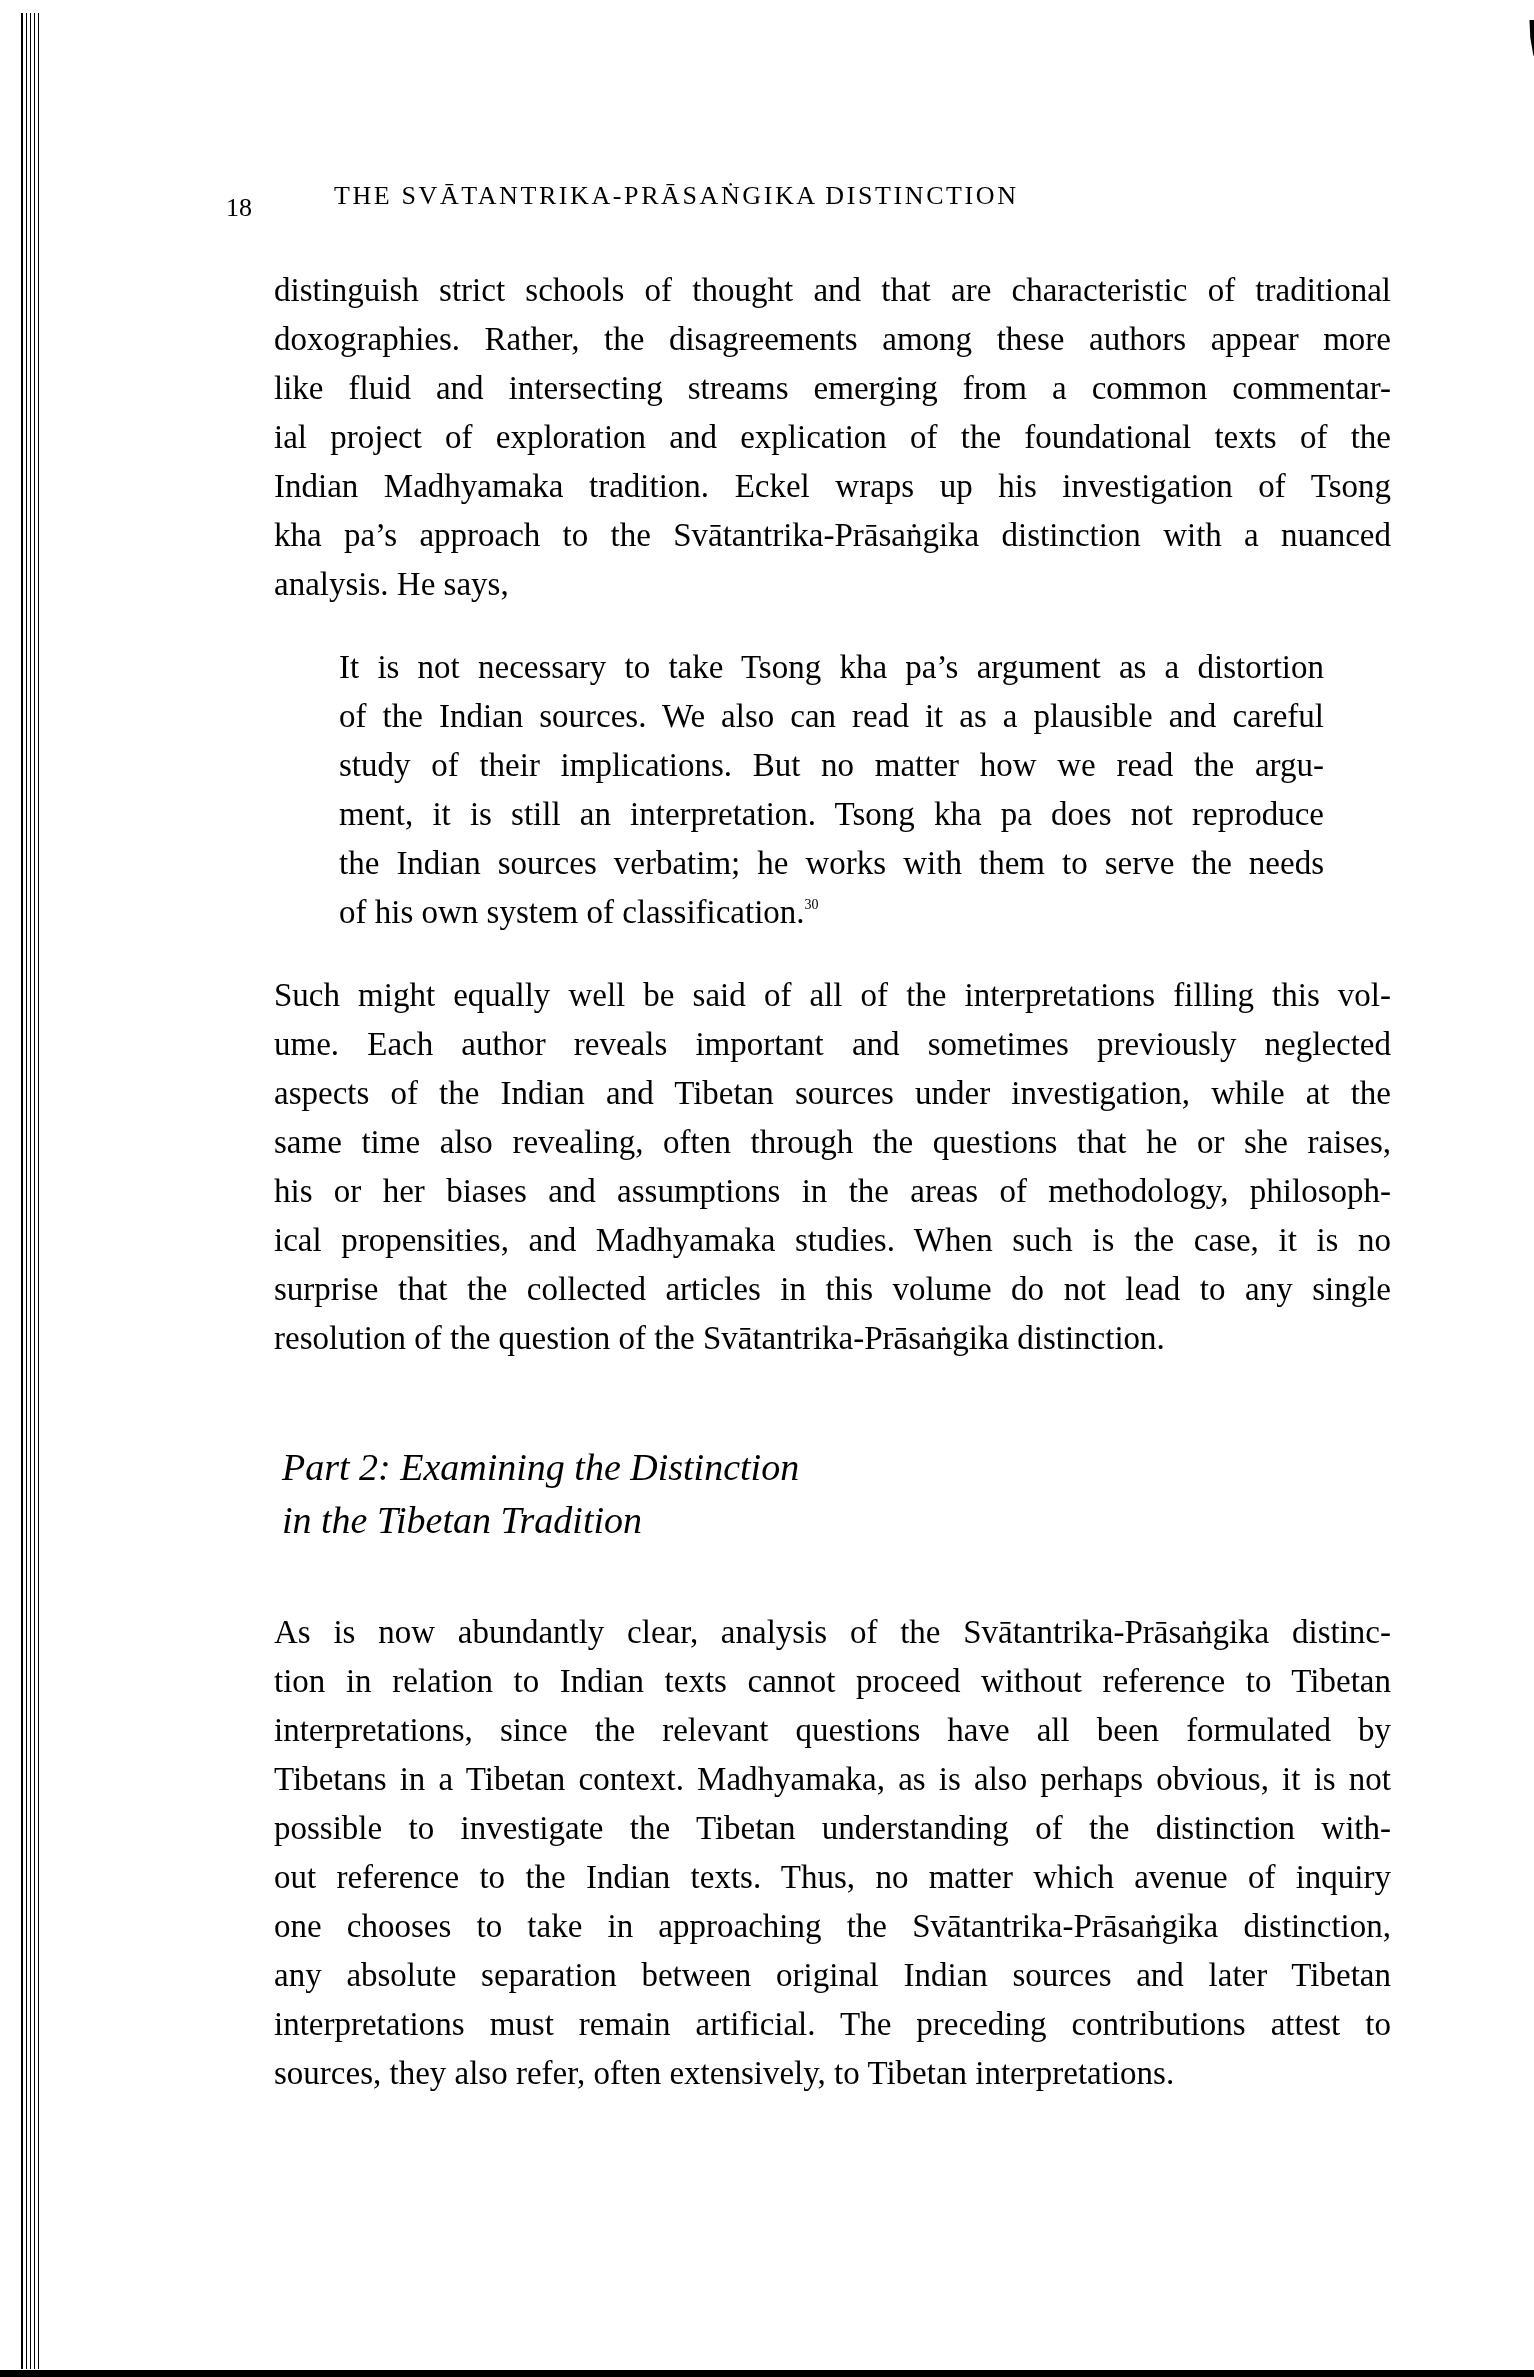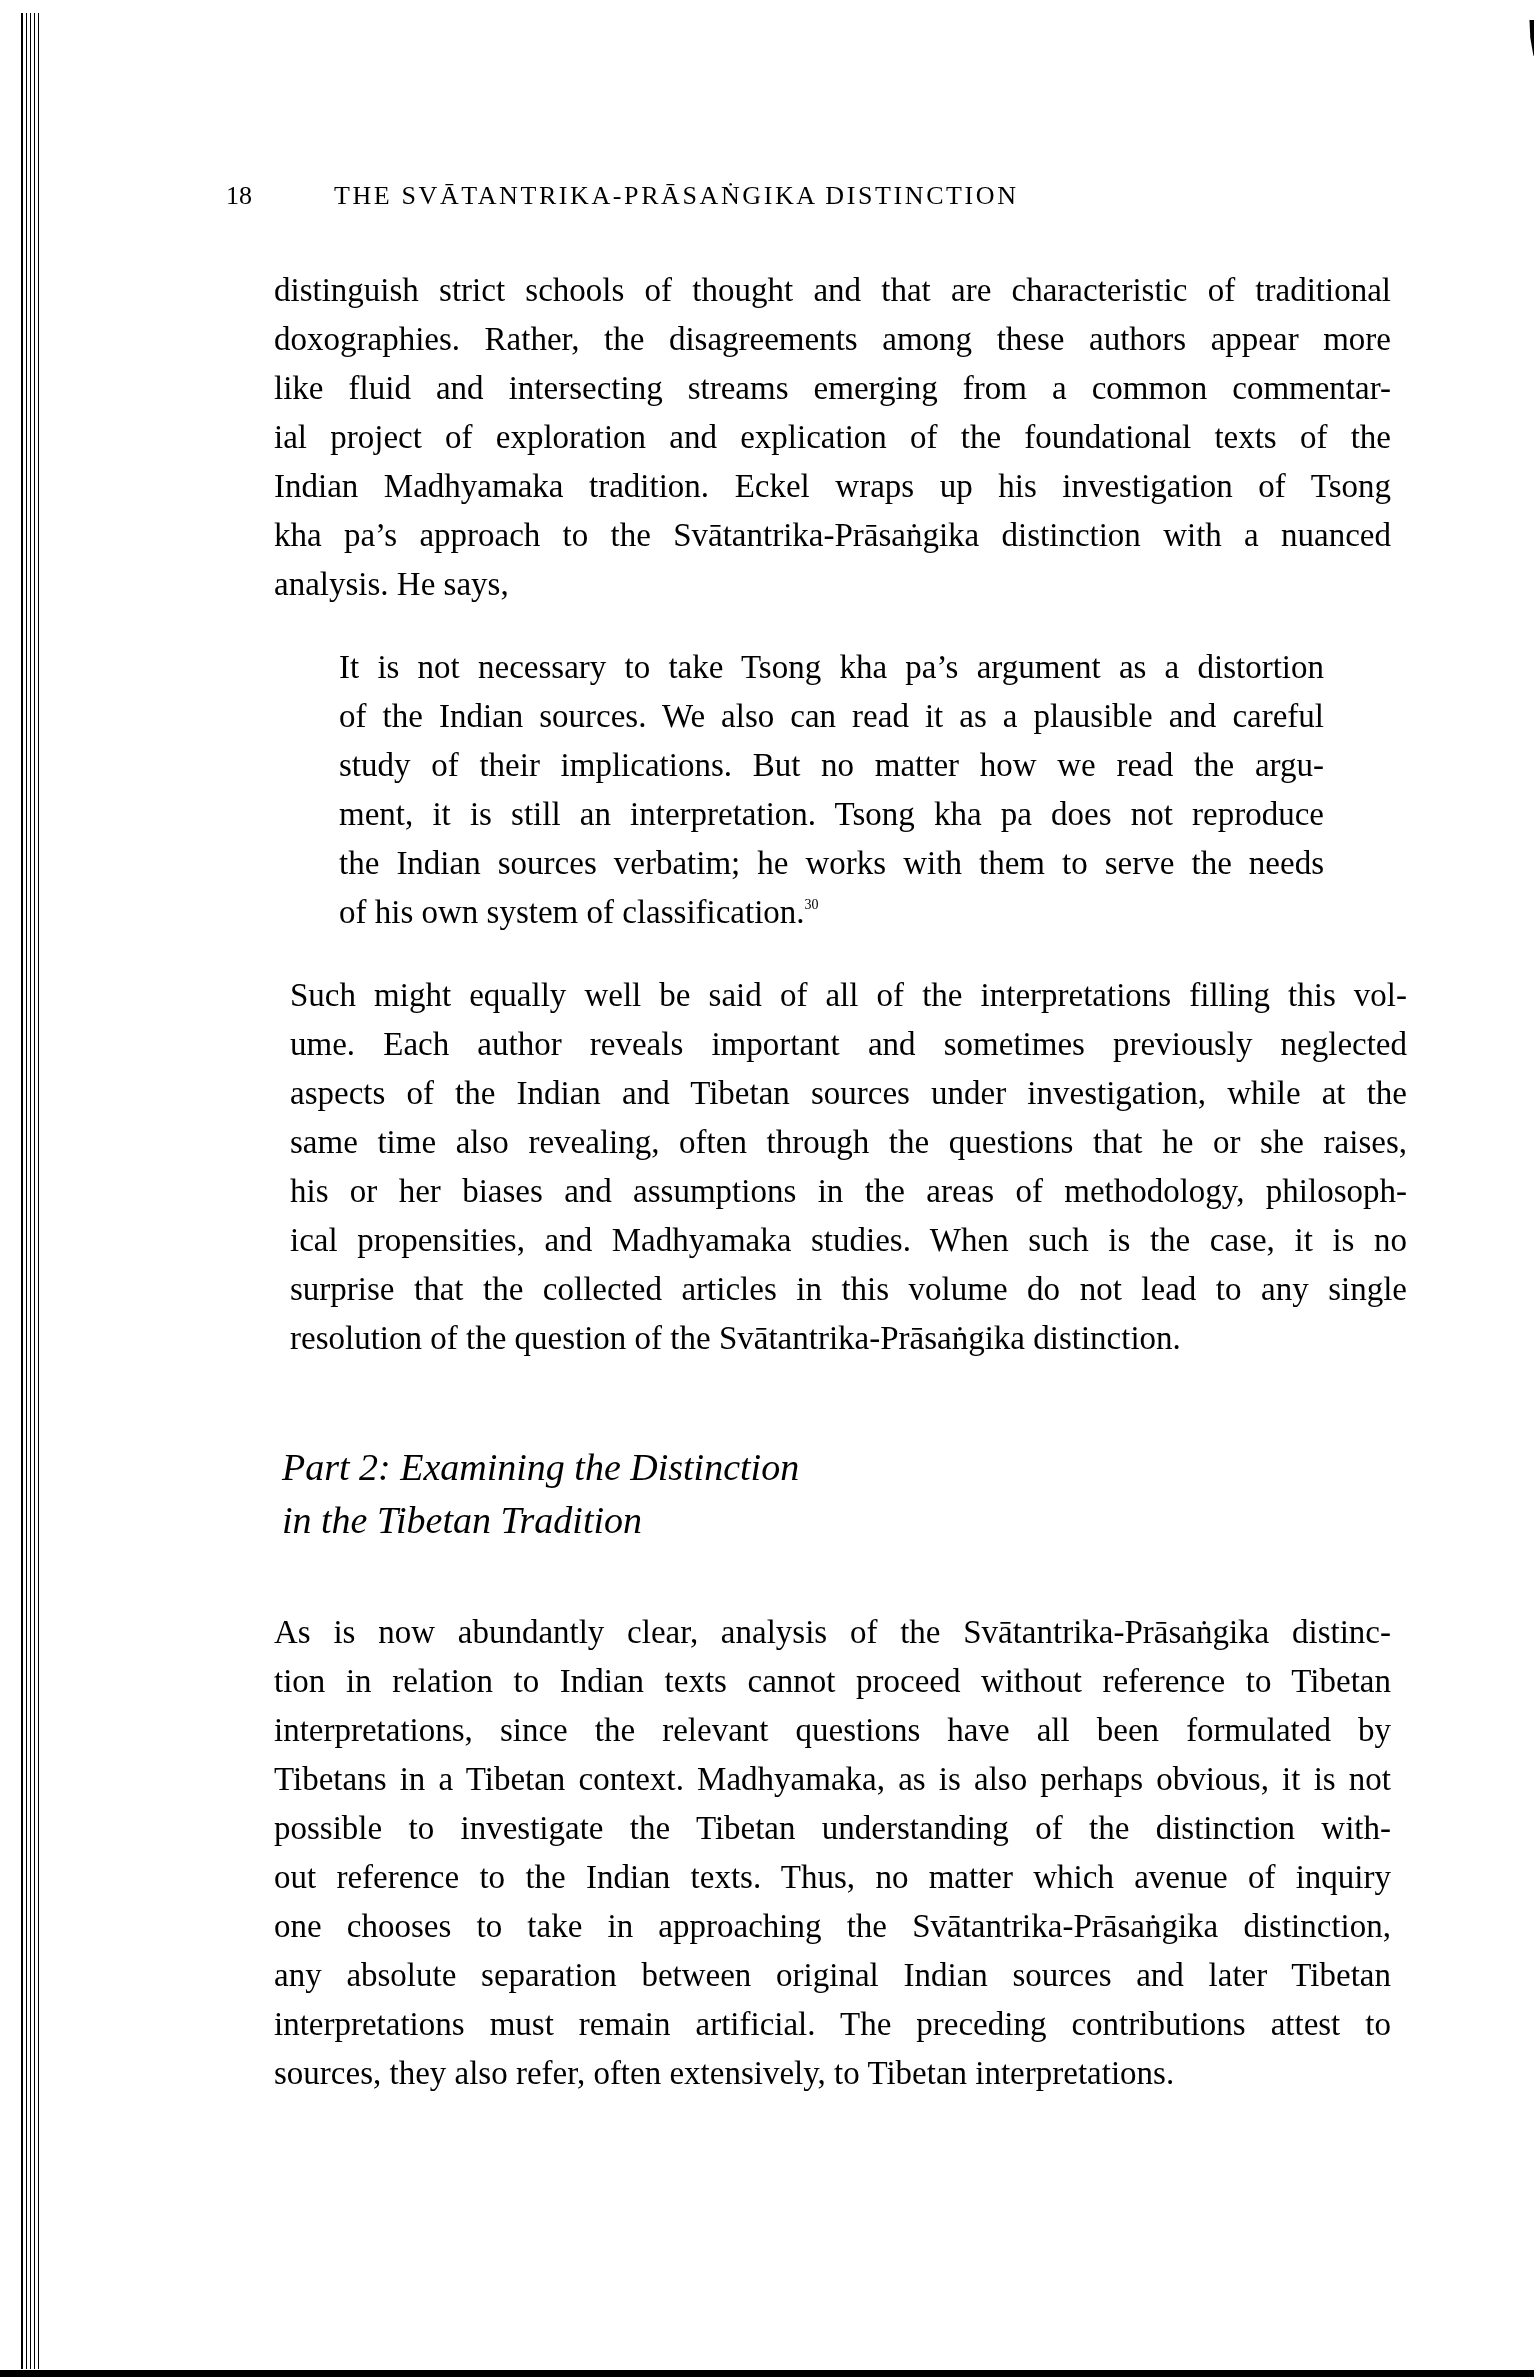--- a/index.html
+++ b/index.html
@@ -58,21 +58,21 @@
       top: 181px;
       left: 226px;
       width: 1116px;
       height: 39px;
       font-size: 26px;
       letter-spacing: 2.6px;
     }
     .page-number {
       position: absolute;
       left: 0;
-      top: 0;
+      top: 12px;
       letter-spacing: 0;
     }
     .running-head {
       position: absolute;
       left: 108px;
       top: 0;
       white-space: nowrap;
     }
 
     .text-block {
@@ -107,21 +107,21 @@
       text-align: justify;
       text-align-last: justify;
       white-space: nowrap;
     }
     .blockquote .line.last { text-align-last: left; }
     sup.fn {
       font-size: 14px;
       vertical-align: 14.4px;
       line-height: 0;
     }
-    .p2 { top: 971px; margin-left: 16px; }
+    .p2 { top: 971px; }
     .section-heading {
       position: absolute;
       left: 282px;
       top: 1441px;
       font-size: 38px;
       line-height: 53px;
       font-style: italic;
     }
     .section-heading .line { display: block; white-space: nowrap; }
     .p3 { top: 1608px; }

